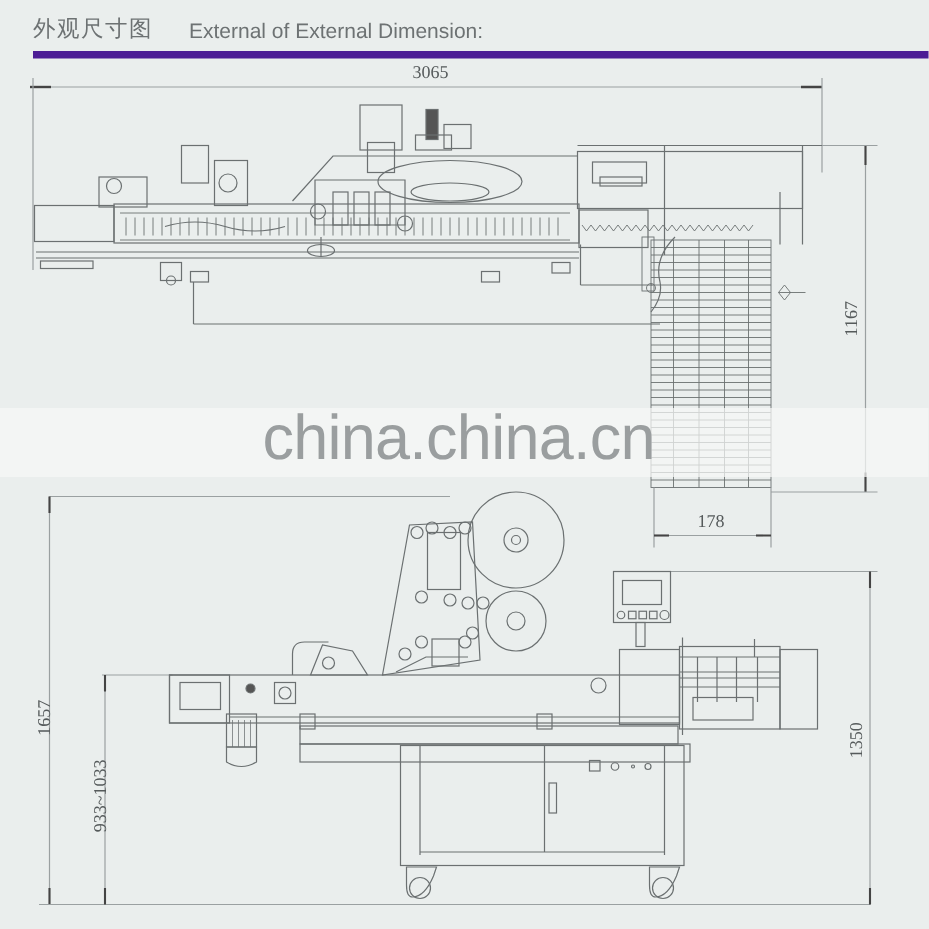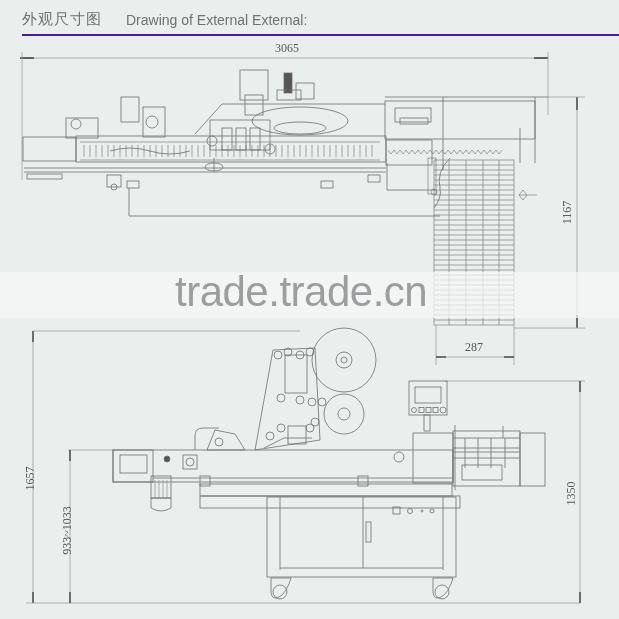--- a/index.html
+++ b/index.html
@@ -4,21 +4,21 @@
 <style>
   html, body { margin: 0; padding: 0; }
   body {
     width: 619px; height: 619px; overflow: hidden;
     background: #eaeeed;
     font-family: "Liberation Sans", sans-serif;
     position: relative;
   }
   .header {
     position: absolute; left: 22px; top: 6px; width: 597px; height: 28px;
-    border-bottom: 2px solid #4c1d95;
+    border-bottom: 5px solid #4c1d95;
   }
   .header .cn {
     position: absolute; left: 0; top: 4px;
     font-size: 15px; color: #6d7273; letter-spacing: 1px;
     font-family: "DejaVu Sans", sans-serif;
   }
   .header .en {
     position: absolute; left: 104px; top: 6px;
     font-size: 14px; color: #6d7273;
   }
@@ -36,21 +36,21 @@
     position: absolute; left: 175px; top: 268px;
     font-size: 42px; color: #9a9e9f; letter-spacing: -0.5px;
     font-family: "Liberation Sans", sans-serif;
   }
 </style>
 </head>
 <body>
 
 <div class="header">
   <span class="cn">外观尺寸图</span>
-  <span class="en">Drawing of External External:</span>
+  <span class="en">External of External Dimension:</span>
 </div>
 
 <svg class="drawing" width="619" height="619" viewBox="0 0 619 619" fill="none" stroke="#6b7071" stroke-width="0.8">
 
   <g>
 
     <g>
       <line x1="22" y1="58" x2="548" y2="58" stroke="#9aa0a1"></line>
       <line x1="20" y1="58" x2="34" y2="58" stroke="#444" stroke-width="1.6"></line>
       <line x1="534" y1="58" x2="548" y2="58" stroke="#444" stroke-width="1.6"></line>
@@ -255,19 +255,19 @@
       <path d="M271 578 h20 l-2 6 q-6 14 -14 14 q-4 0 -4 -8 z"></path>
       <circle cx="280" cy="592" r="7"></circle>
       <path d="M433 578 h20 l-2 6 q-6 14 -14 14 q-4 0 -4 -8 z"></path>
       <circle cx="442" cy="592" r="7"></circle>
     </g>
   </g>
 </svg>
 
 <span class="dim-label" style="left:275px; top:41px;">3065</span>
 <span class="dim-label dim-v" style="left:556px; top:205px;">1167</span>
-<span class="dim-label" style="left:465px; top:340px;">287</span>
+<span class="dim-label" style="left:465px; top:340px;">178</span>
 <span class="dim-label dim-v" style="left:18px; top:471px;">1657</span>
 <span class="dim-label dim-v" style="left:43px; top:523px;">933~1033</span>
 <span class="dim-label dim-v" style="left:559px; top:486px;">1350</span>
 
 <div class="watermark-band"></div>
-<div class="watermark">trade.trade.cn</div>
+<div class="watermark">china.china.cn</div>
 
 </body></html>

